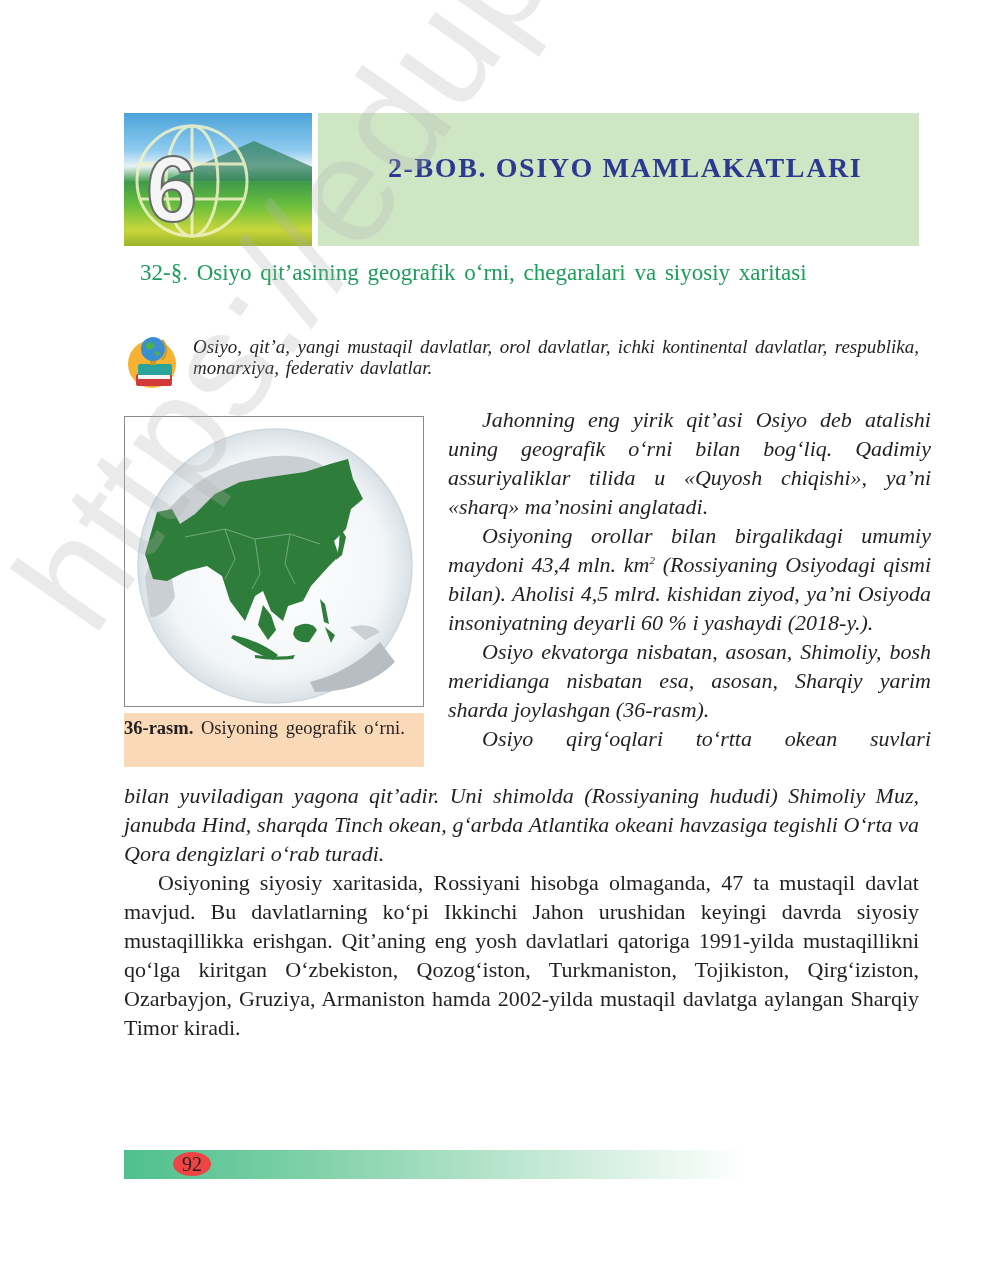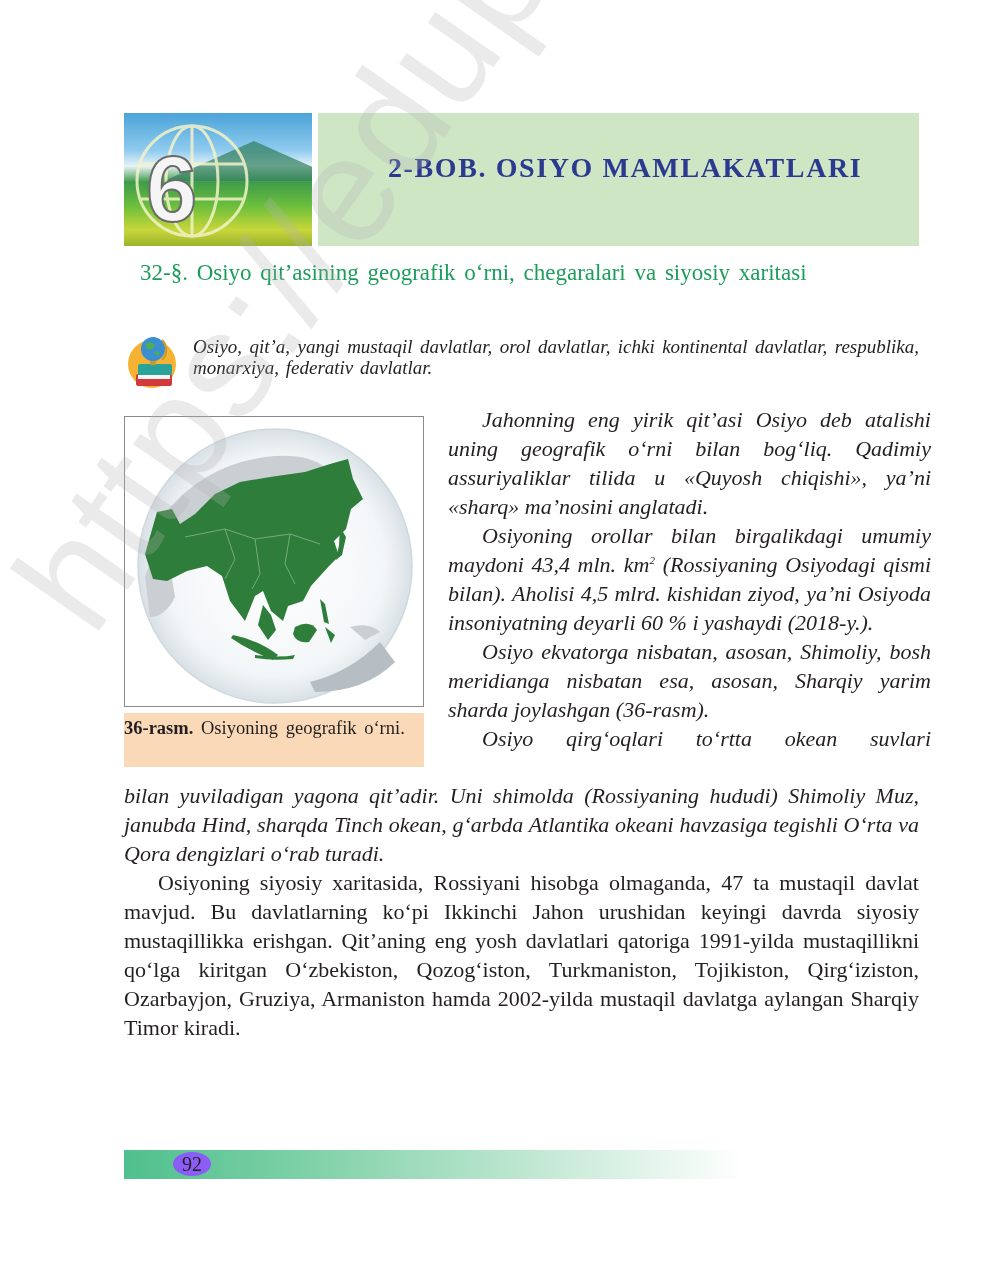--- a/index.html
+++ b/index.html
@@ -81,21 +81,21 @@
     .p.noindent { text-indent: 0; font-style: italic; }
     .col-right .p:last-child { text-align-last: justify; }
     sup { font-size: 11px; line-height: 0; }
     
     .footer-bar {
       position: absolute; left: 124px; top: 1150px; width: 620px; height: 29px;
       background: linear-gradient(90deg, #4fc08d 0%, #7fd1a8 30%, #bfe7d2 65%, #ffffff 100%);
     }
     .page-number {
       position: absolute; left: 173px; top: 1152px; width: 38px; height: 24px;
-      border-radius: 50%; background: #8b5cf6; text-align: center;
+      border-radius: 50%; background: #ef4444; text-align: center;
       font-size: 20px; line-height: 24px; color: #231f20;
     }
   </style>
 </head>
 <body>
 
 <div class="chapter-banner">
   <div class="chapter-image">
     <div class="mountain"></div>
     <svg class="globe" width="130" height="125" viewBox="0 0 130 125">

